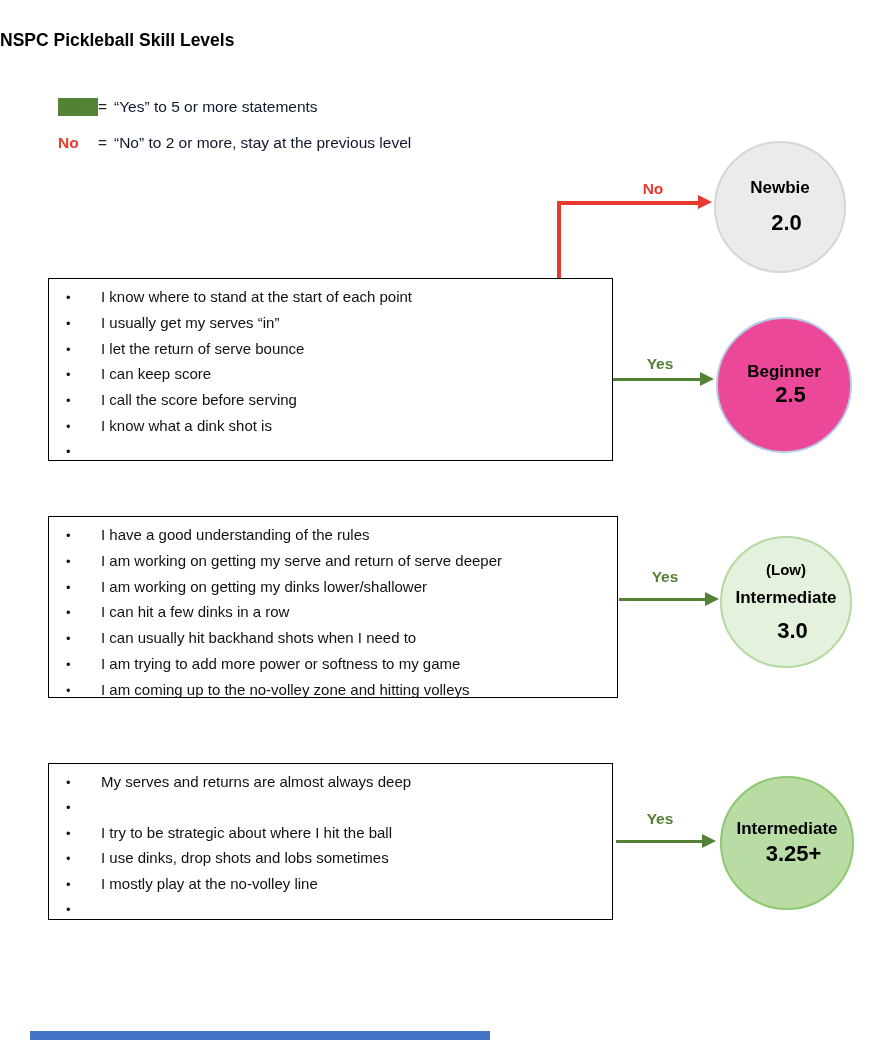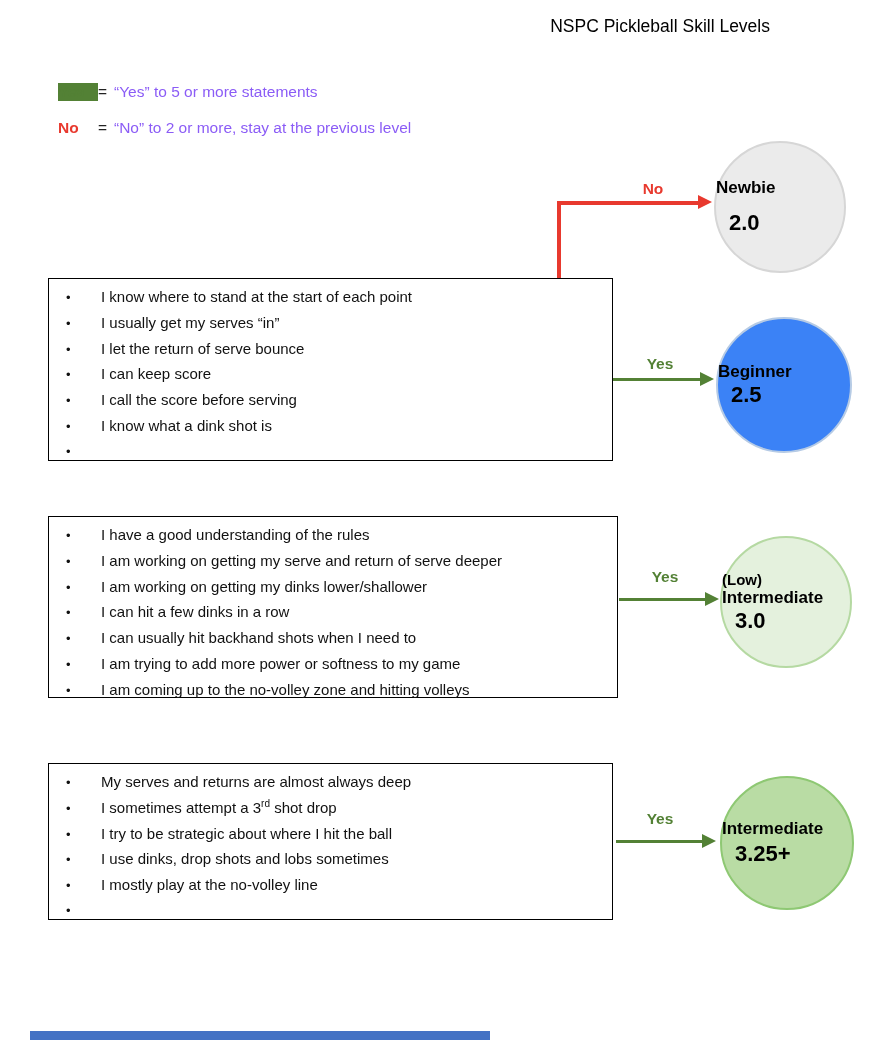--- a/index.html
+++ b/index.html
@@ -8,40 +8,40 @@
     position: relative;
     width: 878px;
     height: 1040px;
     background: #ffffff;
     font-family: "Liberation Sans", sans-serif;
     color: #1a1a1a;
     overflow: hidden;
   }
   .title {
     position: absolute;
-    left: 0; top: 16px; width: 770px;
-    text-align: right;
+    left: 0; top: 30px; width: 770px;
+    text-align: left;
     font-size: 17.5px;
-    font-weight: normal;
+    font-weight: bold;
     color: #000000;
   }
   .legend-row {
     position: absolute;
     left: 58px;
     display: flex;
     align-items: baseline;
     font-size: 15.5px;
   }
   .legend-row.yes { top: 83px; }
   .legend-row.no  { top: 119px; }
   .legend-key { font-weight: bold; width: 40px; }
   .legend-key.green { color: #538135; }
   .legend-key.red   { color: #e8392e; }
   .legend-eq { width: 16px; color: #222; }
-  .legend-text { color: #8b5cf6; }
+  .legend-text { color: #0f172a; margin-top: 15px; }
 
   .stmt-box {
     position: absolute;
     border: 1.5px solid #000000;
     background: #ffffff;
     padding-top: 6px;
   }
   .stmt-box.b1 { left: 48px; top: 278px; width: 565px; height: 183px; }
   .stmt-box.b2 { left: 48px; top: 516px; width: 570px; height: 182px; }
   .stmt-box.b3 { left: 48px; top: 763px; width: 565px; height: 157px; }
@@ -60,40 +60,40 @@
     font-size: 13px;
     color: #111;
   }
   .txt sup { font-size: 10px; vertical-align: super; line-height: 0; }
 
   .circle {
     position: absolute;
     border-radius: 50%;
     display: flex;
     flex-direction: column;
-    align-items: flex-start;
+    align-items: center;
     justify-content: center;
     text-align: center;
     font-weight: bold;
     color: #000;
   }
   .circle .name   { font-size: 17px; white-space: nowrap; }
   .circle .prefix { font-size: 15px; white-space: nowrap; }
   .circle .rating { font-size: 22px; white-space: nowrap; margin-left: 13px; }
   .circle.newbie {
     left: 714px; top: 141px; width: 132px; height: 132px;
     background: #ebebeb; border: 2.5px solid #d6d6d6; gap: 12px;
   }
   .circle.beginner {
     left: 716px; top: 317px; width: 136px; height: 136px;
-    background: #3b82f6; border: 2.5px solid #b6cbe5; gap: 0;
+    background: #ec4899; border: 2.5px solid #b6cbe5; gap: 0;
   }
   .circle.lowint {
     left: 720px; top: 536px; width: 132px; height: 132px;
-    background: #e4f1dd; border: 2.5px solid #b5d9a2; gap: 0;
+    background: #e4f1dd; border: 2.5px solid #b5d9a2; gap: 10px;
   }
   .circle.interm {
     left: 720px; top: 776px; width: 134px; height: 134px;
     background: #b9dca4; border: 2.5px solid #8ec873; gap: 2px;
   }
 
   .line { position: absolute; }
   .red-v  { left: 557px; top: 202px; width: 3.5px; height: 76px; background: #e8392e; }
   .red-h  { left: 557px; top: 201px; width: 143px; height: 3.5px; background: #e8392e; }
   .head { position: absolute; width: 0; height: 0;
@@ -226,21 +226,20 @@
   </div>
 
   <div class="stmt-box b3">
     <ul>
       <li>
           <span class="blt">•</span>
           <span class="txt">My serves and returns are almost always deep</span>
         </li>
       <li>
           <span class="blt">•</span>
-          <span class="txt"><span>I sometimes attempt a 3</span><sup>rd</sup><span> shot drop</span></span>
         </li>
       <li>
           <span class="blt">•</span>
           <span class="txt">I try to be strategic about where I hit the ball</span>
         </li>
       <li>
           <span class="blt">•</span>
           <span class="txt">I  use dinks, drop shots and lobs sometimes</span>
         </li>
       <li>

